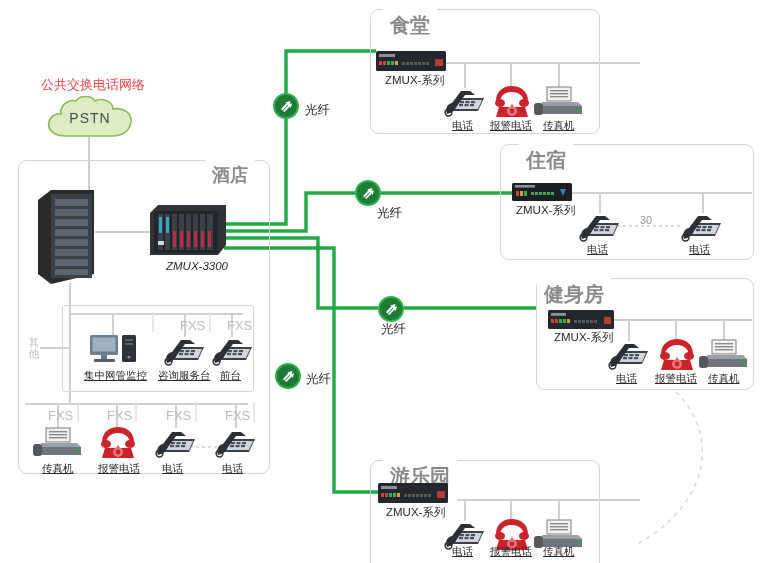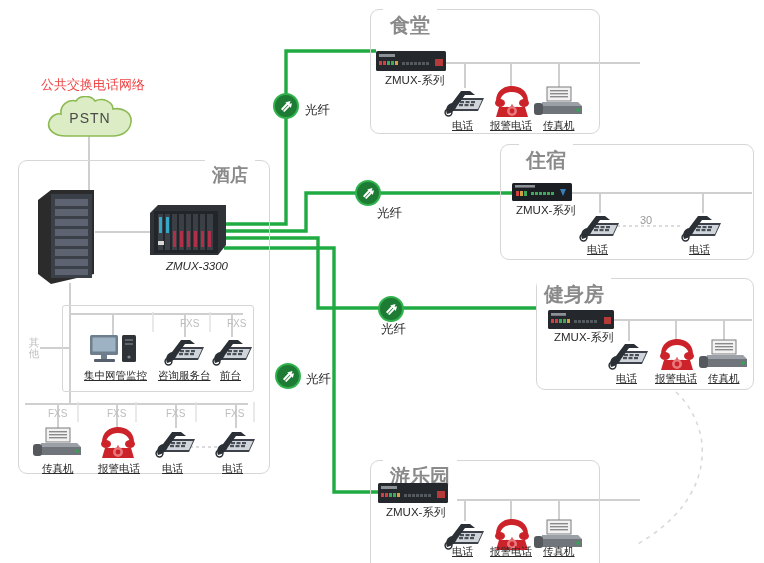--- a/index.html
+++ b/index.html
@@ -12,21 +12,21 @@
   .panel{position:absolute;border:1px solid #d6d6d6;border-radius:9px;background:transparent;}
   .panel-title{position:absolute;font-weight:bold;color:#8a8a8a;background:#ffffff;
                padding:16px 7px;line-height:1;}
   .panel-title.big{font-size:20px;top:-11px;}
   .panel-title.hotel{font-size:18px;top:-11px;}
 
   
   .lbl{position:absolute;color:#333;white-space:nowrap;}
   .lbl-dev{font-size:11.5px;color:#2b2b2b;}
   .lbl-sm{font-size:10.5px;color:#2b2b2b;text-decoration:underline;}
-  .lbl-fxs{position:absolute;font-size:10px;color:#bdbdbd;white-space:nowrap;}
+  .lbl-fxs{position:absolute;font-size:13px;color:#bdbdbd;white-space:nowrap;}
   .lbl-fiber{position:absolute;font-size:12.5px;color:#222;white-space:nowrap;}
   .lbl-pstn-cap{position:absolute;font-size:13px;color:#ef4444;white-space:nowrap;}
   .lbl-30{position:absolute;font-size:11px;color:#999;white-space:nowrap;}
   .lbl-other{position:absolute;font-size:10.5px;color:#bdbdbd;width:12px;
              line-height:1.05;text-align:center;}
 
   
   .fnode{position:absolute;width:26px;height:26px;border-radius:50%;
          background:#1e7b34;border:2.5px solid #2fb24c;box-sizing:border-box;
          display:flex;align-items:center;justify-content:center;}

